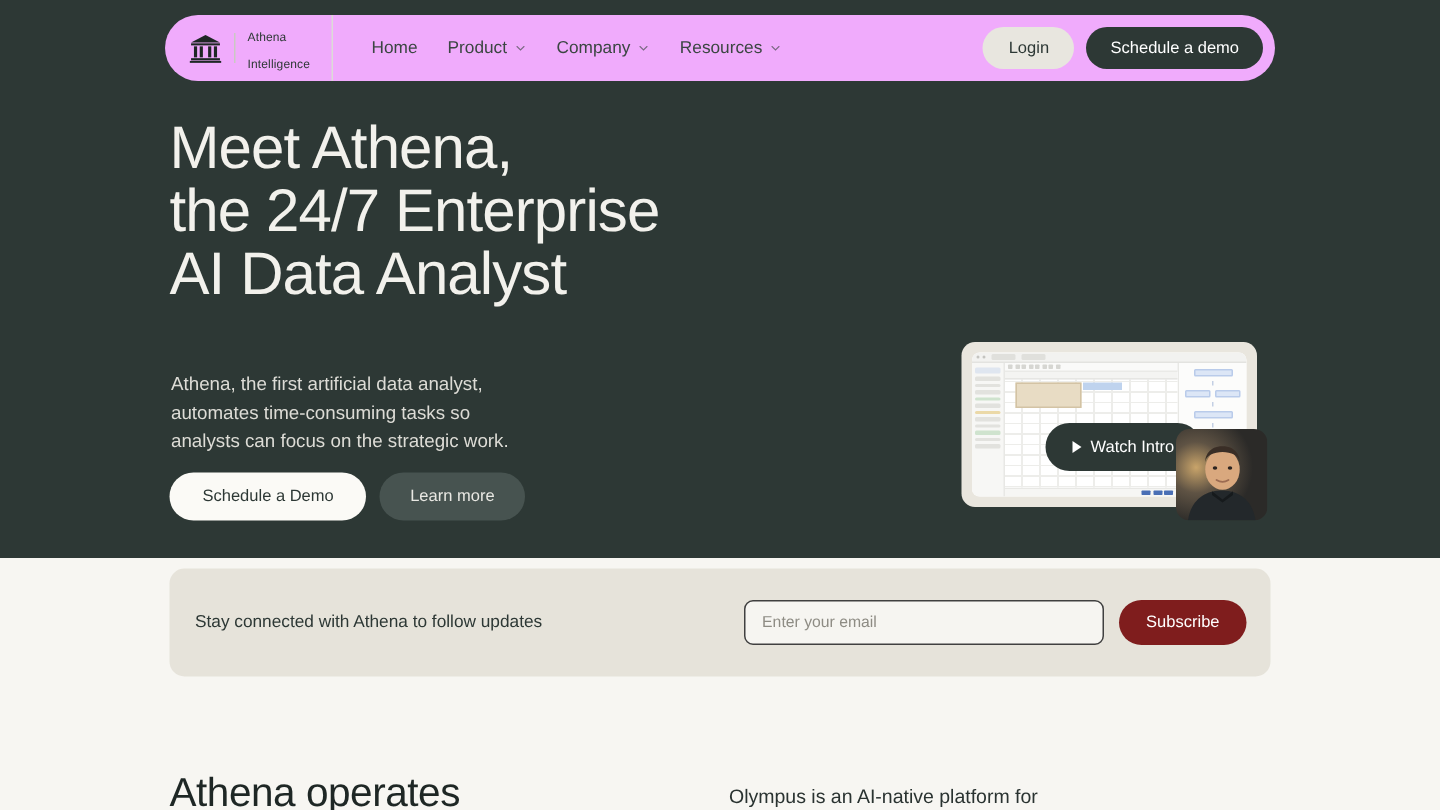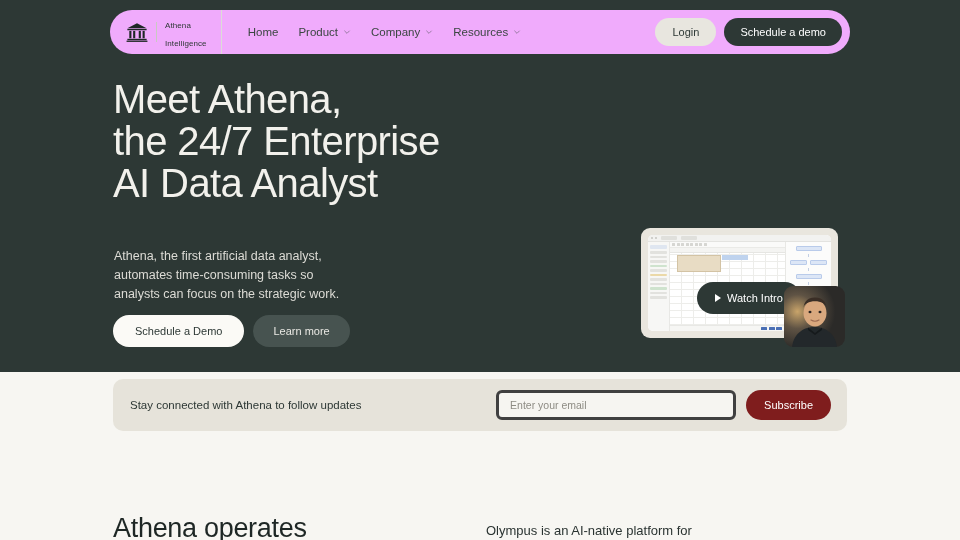--- a/index.html
+++ b/index.html
@@ -195,31 +195,31 @@
   .presenter {
     position: absolute; left: 784px; top: 286px;
     width: 61px; height: 61px;
     border-radius: 9px; overflow: hidden;
     z-index: 4;
   }
 
   
   .news-bar {
     position: absolute; left: 113px; top: 379px;
-    width: 734px; height: 52px;
+    width: 734px; height: 72px;
     background: #E6E3DA;
     border-radius: 10px;
     display: flex; align-items: center;
     padding: 0 16px 0 17px;
   }
   .news-text { font-size: 11.5px; color: #2D3835; white-space: nowrap; }
   .news-form { margin-left: auto; display: flex; align-items: center; gap: 10px; }
   .email-input {
     width: 240px; height: 30px;
-    background: #F6F5F1; border: 3px solid #404040;
+    background: #F6F5F1; border: 1px solid #404040;
     border-radius: 6px; padding: 0 11px;
     font-size: 10.5px; color: #2D3835;
     font-family: inherit; outline: none;
   }
   .email-input::placeholder { color: #8E8C84; }
   .btn-subscribe {
     background: #7f1d1d; color: #FFFFFF;
     font-size: 11px; padding: 9px 18px;
     border: none; border-radius: 17px; cursor: pointer;
     font-family: inherit; white-space: nowrap;

